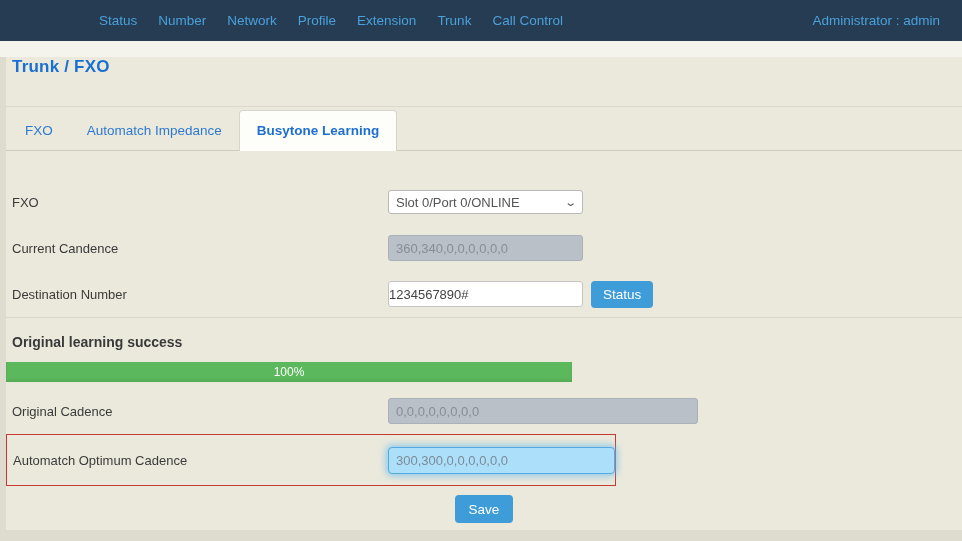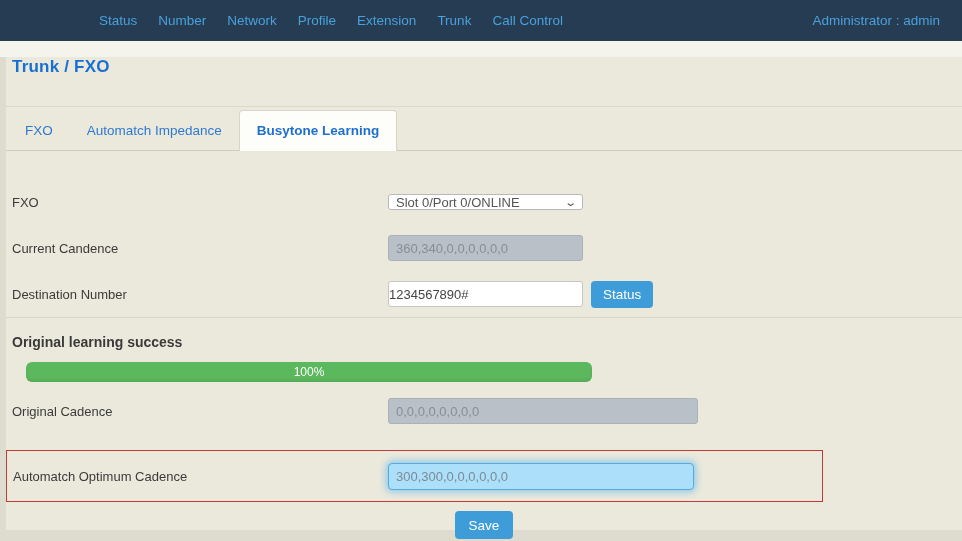--- a/index.html
+++ b/index.html
@@ -48,21 +48,21 @@
     padding:12px 17px 13px 17px;
   }
   
   .form-area{padding-top:28px;border-bottom:1px solid #d9d7cb;}
   .form-row{display:flex;align-items:center;height:46px;}
   .row-label{
     width:382px;flex:0 0 382px;padding-left:6px;box-sizing:border-box;
     color:#3b3b3b;font-size:13px;
   }
   .select-box{
-    width:195px;height:16px;background:#fff;border:1px solid #b9b9b9;border-radius:3px;
+    width:195px;height:24px;background:#fff;border:1px solid #b9b9b9;border-radius:3px;
     display:flex;align-items:center;justify-content:space-between;
     font-size:13px;color:#555;padding:0 7px;box-sizing:border-box;cursor:pointer;
   }
   .chev{color:#555;font-size:11px;line-height:1;transform:scaleX(1.4);}
   input{
     font-family:"Liberation Sans","DejaVu Sans",sans-serif;
     font-size:13px;box-sizing:border-box;outline:none;
   }
   .inp{
     width:195px;height:26px;background:#fff;border:1px solid #c6c6c6;border-radius:3px;
@@ -83,32 +83,32 @@
     font-family:"Liberation Sans","DejaVu Sans",sans-serif;font-size:13.5px;
     cursor:pointer;
   }
   .btn-start{height:27px;padding:0 12px;margin-left:8px;}
   .btn-save{height:28px;padding:0 14px;display:block;margin:9px auto 0 auto;}
   
   .section-heading{
     margin:16px 0 0 6px;color:#3a3a3a;font-size:14px;font-weight:bold;
   }
   .progress{
-    margin:12px 0 0 20px;width:566px;height:20px;border-radius:6px;
+    margin:12px 0 0 0;width:566px;height:20px;border-radius:0;
     background:#5cb85c;position:relative;
     box-shadow:inset 0 -2px 3px rgba(0,0,0,.08);
   }
   .progress-label{
     position:absolute;left:0;top:0;width:100%;height:100%;
     display:flex;align-items:center;justify-content:center;
     color:#fff;font-size:12px;
   }
   .result-row{display:flex;align-items:center;height:46px;margin-top:6px;}
   .highlight-box{
-    width:817px;box-sizing:border-box;border:1px solid #c43a35;margin-top:16px;
+    width:610px;box-sizing:border-box;border:1px solid #c43a35;margin-top:0;
   }
   .highlight-box .form-row{height:50px;}
   .highlight-box .row-label{width:381px;flex:0 0 381px;}
 </style>
 </head>
 <body>
 
 <div class="topbar">
   <div class="nav-left">
     <span class="nav-item">Status</span>

